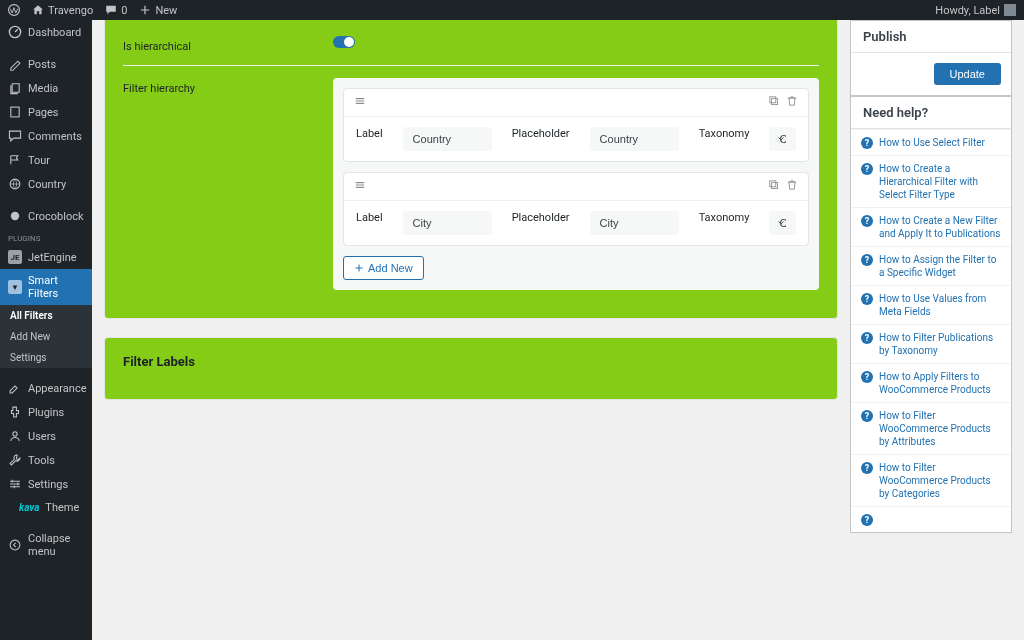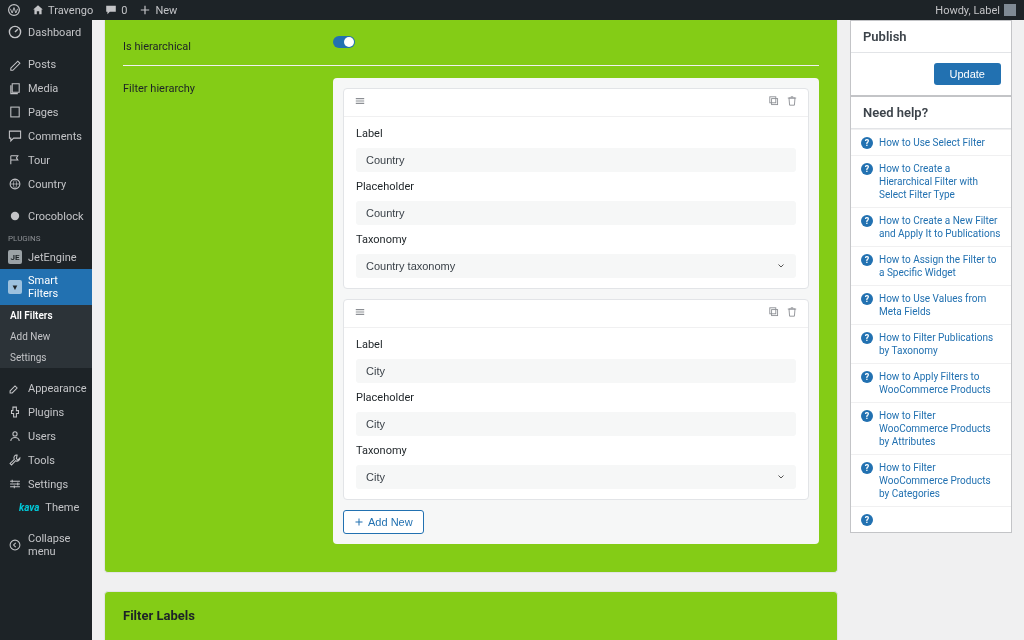--- a/index.html
+++ b/index.html
@@ -43,21 +43,21 @@
 
 .toggle { width: 22px; height: 12px; background: #2271b1; border-radius: 10px; position: relative; display: inline-block; cursor: pointer; }
 .toggle::after { content: ""; position: absolute; width: 10px; height: 10px; background: #fff; border-radius: 50%; top: 1px; right: 1px; }
 
 
 .repeater { background: #f6f7f7; border-radius: 4px; padding: 10px; display: flex; flex-direction: column; gap: 10px; }
 .rep-item { background: #fff; border: 1px solid #e2e4e7; border-radius: 4px; }
 .rep-head { display: flex; align-items: center; justify-content: space-between; padding: 6px 10px; border-bottom: 1px solid #f0f0f1; }
 .rep-actions { display: flex; gap: 6px; }
 .rep-actions svg { width: 12px; height: 12px; fill: #8c8f94; cursor: pointer; }
-.rep-body { padding: 10px 12px; display: flex; flex-direction: column; gap: 8px; }
+.rep-body { padding: 10px 12px; display: flex; flex-direction: row; gap: 20px; }
 .field-label { font-size: 11px; color: #1d2327; }
 .input { width: 100%; padding: 6px 10px; background: #f6f7f7; border: none; border-radius: 3px; font-size: 11px; color: #3c434a; }
 .select { position: relative; }
 .select .chev { position: absolute; right: 10px; top: 50%; transform: translateY(-50%); pointer-events: none; }
 
 .add-new-btn { align-self: flex-start; display: inline-flex; align-items: center; gap: 4px; padding: 5px 10px; border: 1px solid #2271b1; border-radius: 3px; color: #2271b1; background: #fff; font-size: 11px; cursor: pointer; }
 
 
 .pbox { background: #fff; border: 1px solid #c3c4c7; }
 .pbox-h { padding: 8px 12px; font-size: 13px; font-weight: 600; border-bottom: 1px solid #e2e4e7; }

